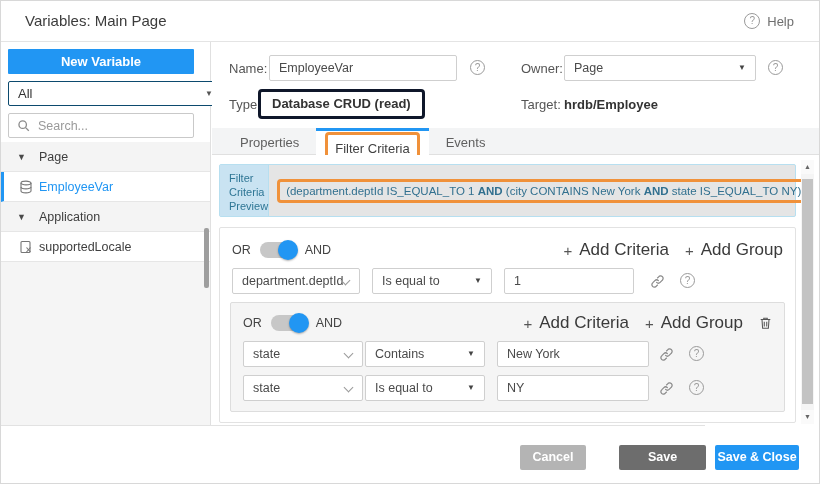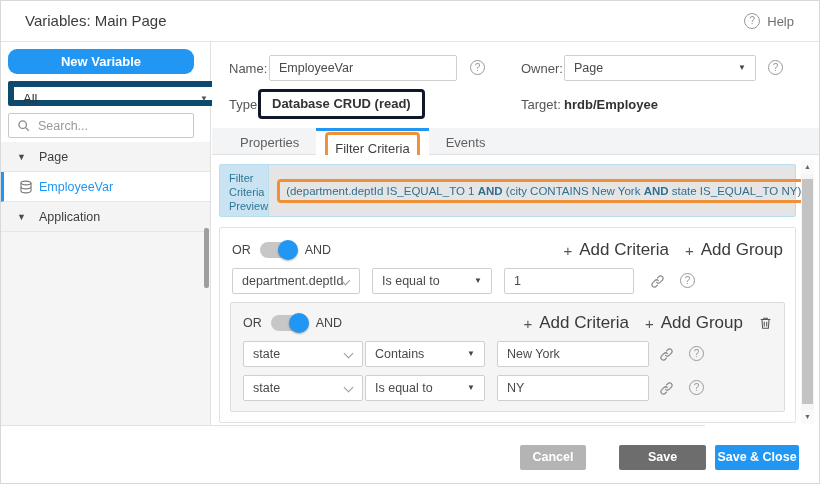--- a/index.html
+++ b/index.html
@@ -11,22 +11,22 @@
   
   .hdr { position:absolute; left:0; top:0; width:820px; height:41px; background:#fff; border-bottom:1px solid #e4e4e4; }
   .hdr-title { position:absolute; left:24px; top:0; line-height:40px; font-size:15px; color:#3c3c3c; }
   .hdr-help { position:absolute; right:27px; top:0; height:40px; display:flex; align-items:center; gap:7px; color:#6f6f6f; font-size:13px; cursor:pointer; }
 
   .qicon { display:inline-block; width:15px; height:15px; border:1px solid #9a9a9a; border-radius:50%; font-size:10px; color:#9a9a9a; text-align:center; line-height:13px; }
   .qicon.big { width:16px; height:16px; line-height:14px; }
 
   
   .sidebar { position:absolute; left:0; top:41px; width:210px; height:383px; background:#fff; border-right:1px solid #e0e0e0; }
-  .nv-btn { position:absolute; left:7px; top:7px; width:186px; height:25px; background:#2196f3; color:#fff; font-size:13px; font-weight:bold; text-align:center; line-height:25px; border-radius:9px; cursor:pointer; }
-  .sb-select { position:absolute; left:7px; top:39px; width:215px; height:25px; border:6px solid #0c4a6e; border-radius:2px; background:#fff; font-size:13px; color:#333; line-height:23px; padding:0 9px; cursor:pointer; }
+  .nv-btn { position:absolute; left:7px; top:7px; width:186px; height:25px; background:#2196f3; color:#fff; font-size:13px; font-weight:bold; text-align:center; line-height:25px; border-radius:1px; cursor:pointer; }
+  .sb-select { position:absolute; left:7px; top:39px; width:215px; height:25px; border:1px solid #0c4a6e; border-radius:2px; background:#fff; font-size:13px; color:#333; line-height:23px; padding:0 9px; cursor:pointer; }
   .sb-select .caret { position:absolute; right:9px; top:0; font-size:8px; color:#555; line-height:23px; }
   .sb-search { position:absolute; left:7px; top:71px; width:186px; height:25px; border:1px solid #c9c9c9; border-radius:2px; background:#fff; display:flex; align-items:center; padding:0 8px; gap:8px; }
   .sb-search input { border:none; outline:none; flex:1; font-size:12.5px; color:#555; font-family:"Liberation Sans",sans-serif; background:transparent; }
   .sb-search input::placeholder { color:#9a9a9a; }
   .tree { position:absolute; left:0; top:100px; width:209px; height:283px; background:#f5f5f5; }
   .trow { position:relative; height:30px; border-bottom:1px solid #e6e6e6; display:flex; align-items:center; cursor:pointer; font-size:12.5px; color:#3e3e3e; }
   .trow.group { background:#f4f4f4; padding-left:16px; }
   .trow.item  { background:#fff;    padding-left:18px; }
   .trow.item.sel { border-left:3px solid #2196f3; padding-left:15px; color:#2196f3; }
   .trow .tcaret { font-size:9px; color:#4a4a4a; width:22px; }
@@ -131,20 +131,30 @@
             <ellipse cx="7" cy="3" rx="5" ry="1.9"></ellipse>
             <path d="M2 3v8c0 1 2.2 1.9 5 1.9s5-.9 5-1.9V3"></path>
             <path d="M2 7c0 1 2.2 1.9 5 1.9S12 8 12 7"></path>
           </svg>
         </span>
         <span class="tlabel">EmployeeVar</span>
       </div>
       <div class="trow group">
         <span class="tcaret">▼</span>
         <span class="tlabel">Application</span>
+      </div>
+      <div class="trow item">
+        <span class="ticon">
+          <svg width="14" height="14" viewBox="0 0 14 14" fill="none" stroke="#767676" stroke-width="1.1">
+            <rect x="2" y="1.5" width="9" height="11" rx="1"></rect>
+            <line x1="7.5" y1="7.5" x2="11.5" y2="12"></line>
+              <line x1="11.5" y1="7.5" x2="7.5" y2="12"></line>
+          </svg>
+        </span>
+        <span class="tlabel">supportedLocale</span>
       </div>
     </div>
     <div class="sb-thumb"></div>
   </div>
 
   <div class="main">
 
     <div class="flabel" style="left:17px; top:19px;">
       <span>Name:</span><span class="req">*</span>
     </div>

